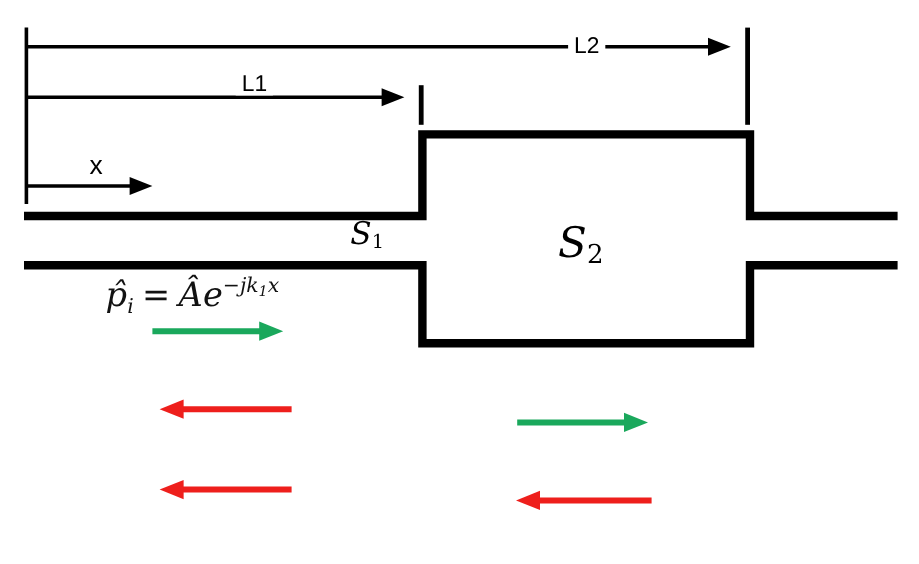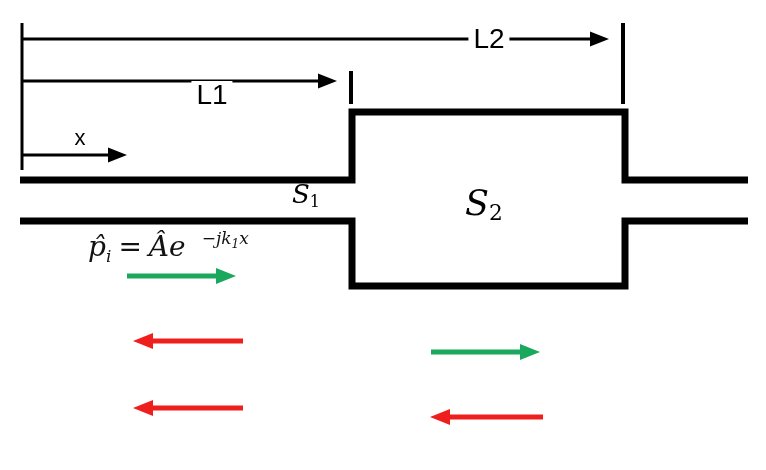--- a/index.html
+++ b/index.html
@@ -12,21 +12,21 @@
   }
   .canvas svg{position:absolute;left:0;top:0;}
   .lbl{
     position:absolute;
     transform:translate(-50%,-50%);
     color:#000;
     white-space:nowrap;
   }
   .dimlabel{
     font-family:"Liberation Sans", sans-serif;
-    font-size:28px;
+    font-size:19px;
     background:#ffffff;
     padding:0 5px;
     line-height:1;
   }
   .axislabel{
     font-family:"Liberation Sans", sans-serif;
     font-size:22px;
     line-height:1;
   }
   .slabel{
@@ -43,21 +43,21 @@
     position:absolute;
     font-family:"DejaVu Serif", serif;
     font-style:italic;
     font-size:28px;
     color:#121212;
     white-space:nowrap;
     line-height:1;
   }
   .eq .sub{font-size:17px;vertical-align:-6px;}
   .eq .rel{font-style:normal;padding:0 7px;}
-  .eq .sup{font-size:17px;vertical-align:12px;margin-left:16px;}
+  .eq .sup{font-size:17px;vertical-align:12px;}
   .eq .expsub{font-size:12px;vertical-align:-4px;}
 </style>
 </head>
 <body>
 
 <div class="canvas">
 
   <svg width="766" height="470" viewBox="0 0 766 470">
 
     <path d="M20 180 H352 V112 H625 V180 H748" fill="none" stroke-width="7" stroke="#000000"></path>
@@ -85,21 +85,21 @@
     <line x1="243" y1="408" x2="150" y2="408" stroke-width="5" stroke="#ee1f1c"></line>
     <polygon points="133,408 153,400 153,416" fill="#ee1f1c"></polygon>
 
     <line x1="431" y1="352" x2="523" y2="352" stroke-width="5" stroke="#1aa85c"></line>
     <polygon points="540,352 520,344 520,360" fill="#1aa85c"></polygon>
 
     <line x1="543" y1="417" x2="447" y2="417" stroke-width="5" stroke="#ee1f1c"></line>
     <polygon points="430,417 450,409 450,425" fill="#ee1f1c"></polygon>
   </svg>
 
-  <div class="lbl dimlabel" style="left:212px;top:95px">L1</div>
+  <div class="lbl dimlabel" style="left:212px;top:70px">L1</div>
   <div class="lbl dimlabel" style="left:489px;top:39px">L2</div>
   <div class="lbl axislabel" style="left:80px;top:138px">x</div>
 
   <div class="lbl slabel" style="left:306px;top:196px;font-size:26px"><span>S</span><span class="ssub">1</span></div>
   <div class="lbl slabel" style="left:484px;top:205px;font-size:35px"><span>S</span><span class="ssub">2</span></div>
 
   <div class="eq" style="left:88px;top:230px"><span>p̂</span><span class="sub">i</span><span class="rel">=</span><span>Â</span><span>e</span><span class="sup"><span>−jk</span><span class="expsub">1</span><span>x</span></span></div>
 
 
 

